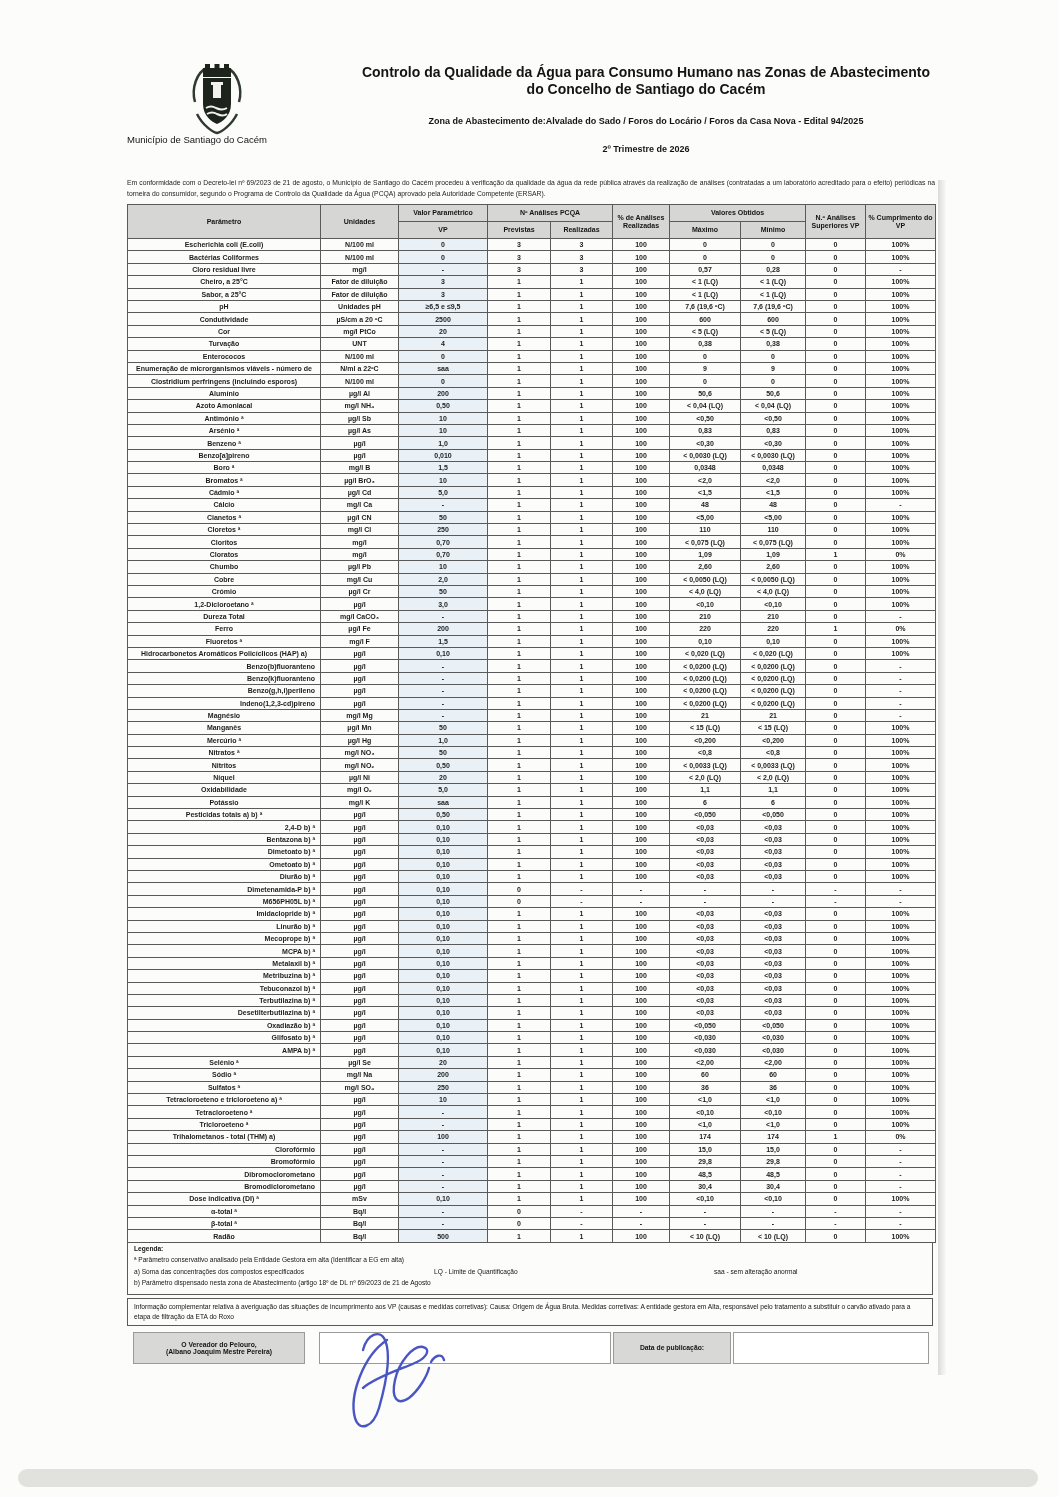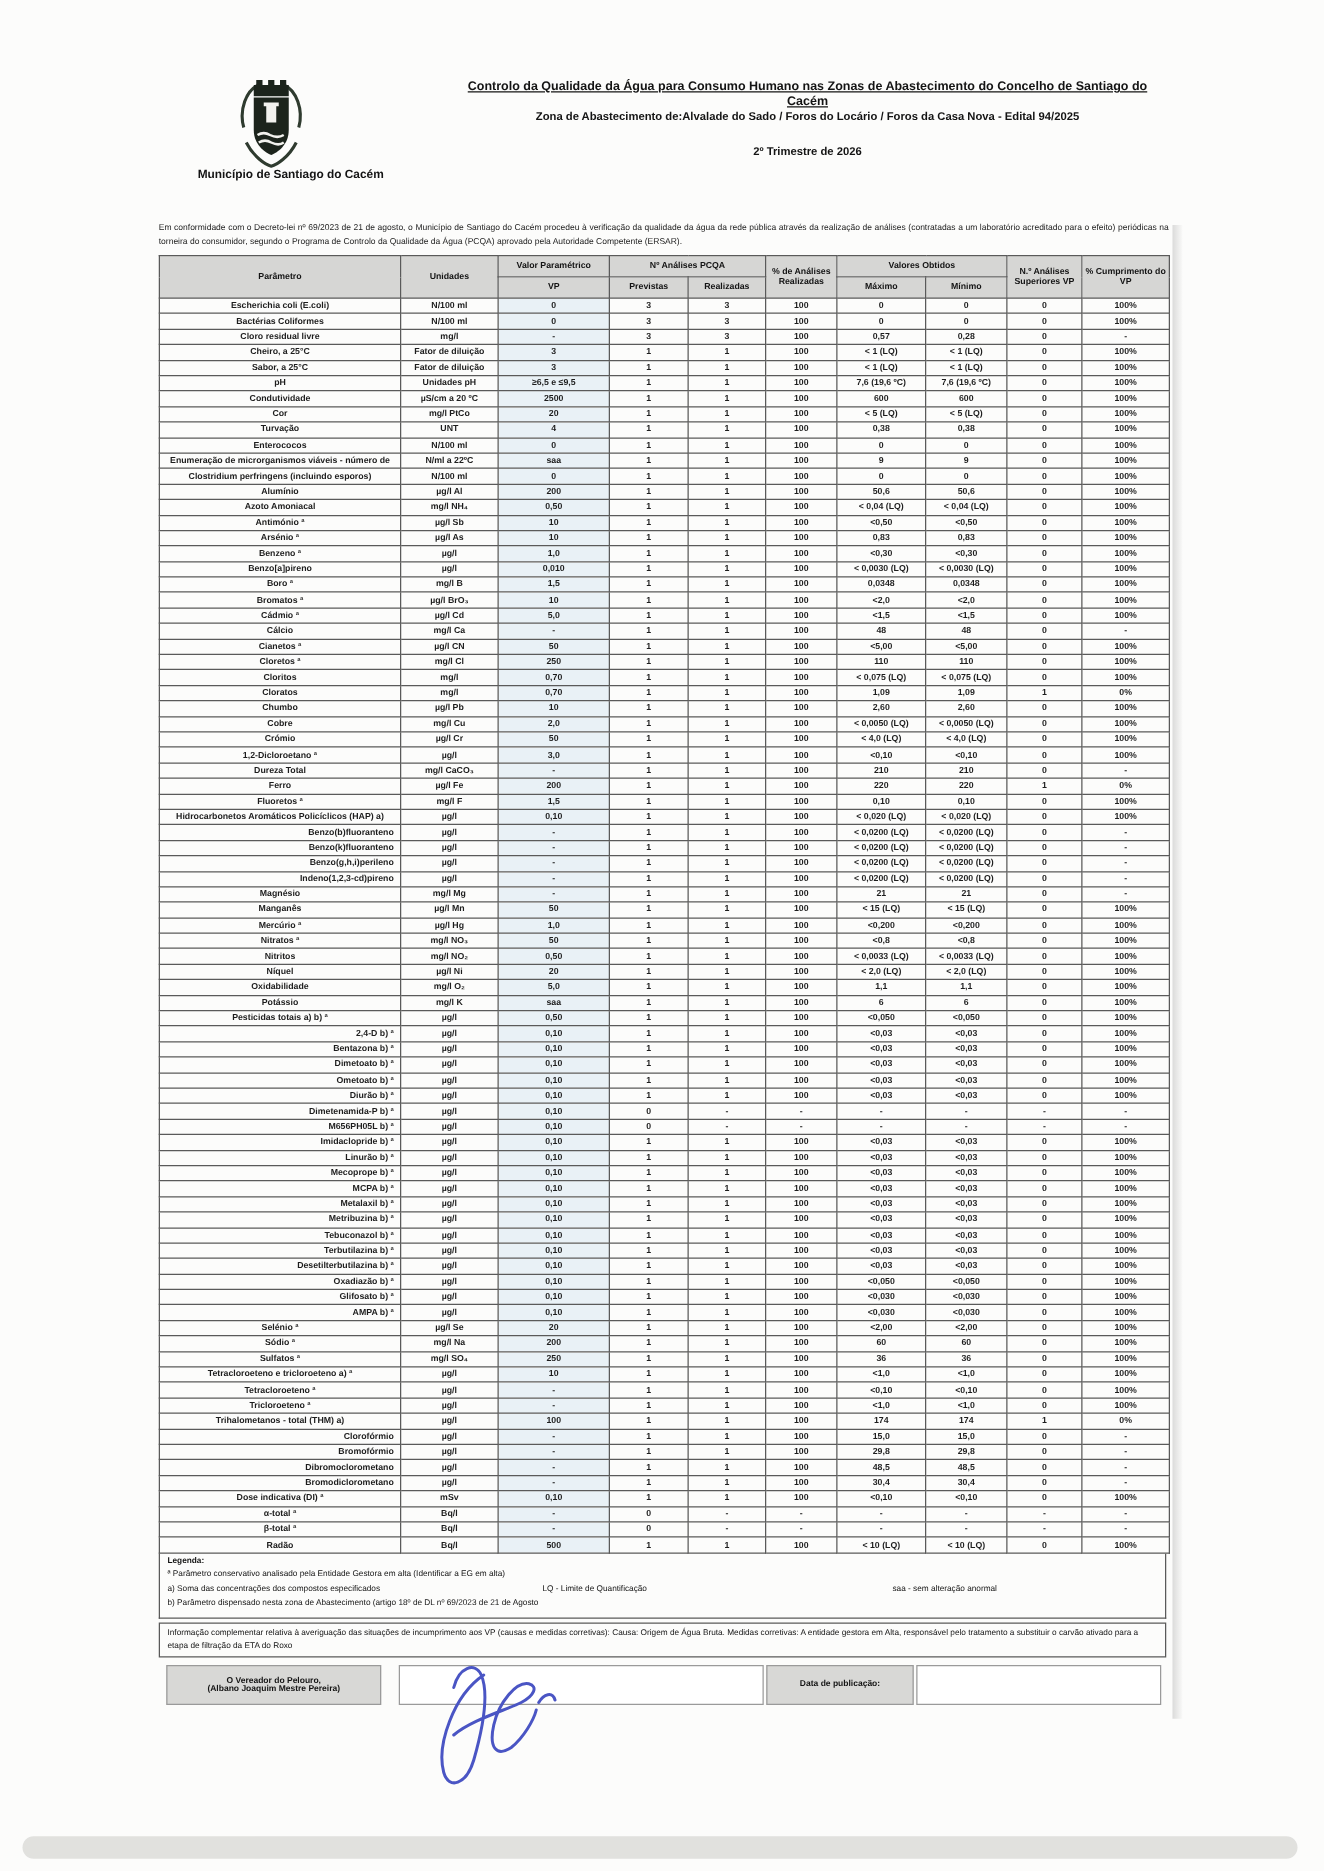--- a/index.html
+++ b/index.html
@@ -7,25 +7,25 @@
     width:1059px;height:1497px;position:relative;overflow:hidden;
     background:#fcfcfb;color:#141414;
     font-family:"Liberation Sans","DejaVu Sans",sans-serif;
     -webkit-font-smoothing:antialiased;
   }
   .content{position:absolute;left:127px;top:58px;width:808px;}
 
   
   .hdr{position:relative;height:118px;}
   .logo{position:absolute;left:62px;top:4px;width:56px;height:74px;}
-  .muni{position:absolute;left:0px;top:76px;width:180px;text-align:right;
-        font-weight:bold;font-size:9.5px;}
+  .muni{position:absolute;left:0px;top:76px;width:180px;text-align:left;
+        font-weight:normal;font-size:9.5px;}
   .titles{position:absolute;left:230px;top:6px;width:578px;text-align:center;}
-  .t1{font-weight:bold;font-size:10px;line-height:1.2;text-decoration:underline;}
-  .t2{font-weight:bold;font-size:9px;}
+  .t1{font-weight:bold;font-size:14px;line-height:1.2;}
+  .t2{font-weight:bold;font-size:9px;margin-top:18px;}
   .t3{font-weight:bold;font-size:9px;margin-top:18px;}
 
   .intro{font-size:6.8px;line-height:1.55;color:#222;margin:2px 0 5px 0;text-align:justify;}
 
   
   table.qt{border-collapse:collapse;table-layout:fixed;width:808px;}
   table.qt th,table.qt td{border:1px solid #5a5a5a;overflow:hidden;white-space:nowrap;}
   table.qt th{
     background:#d6d6d4;font-size:7px;font-weight:bold;text-align:center;
     padding:1px 2px;white-space:normal;line-height:1.15;

